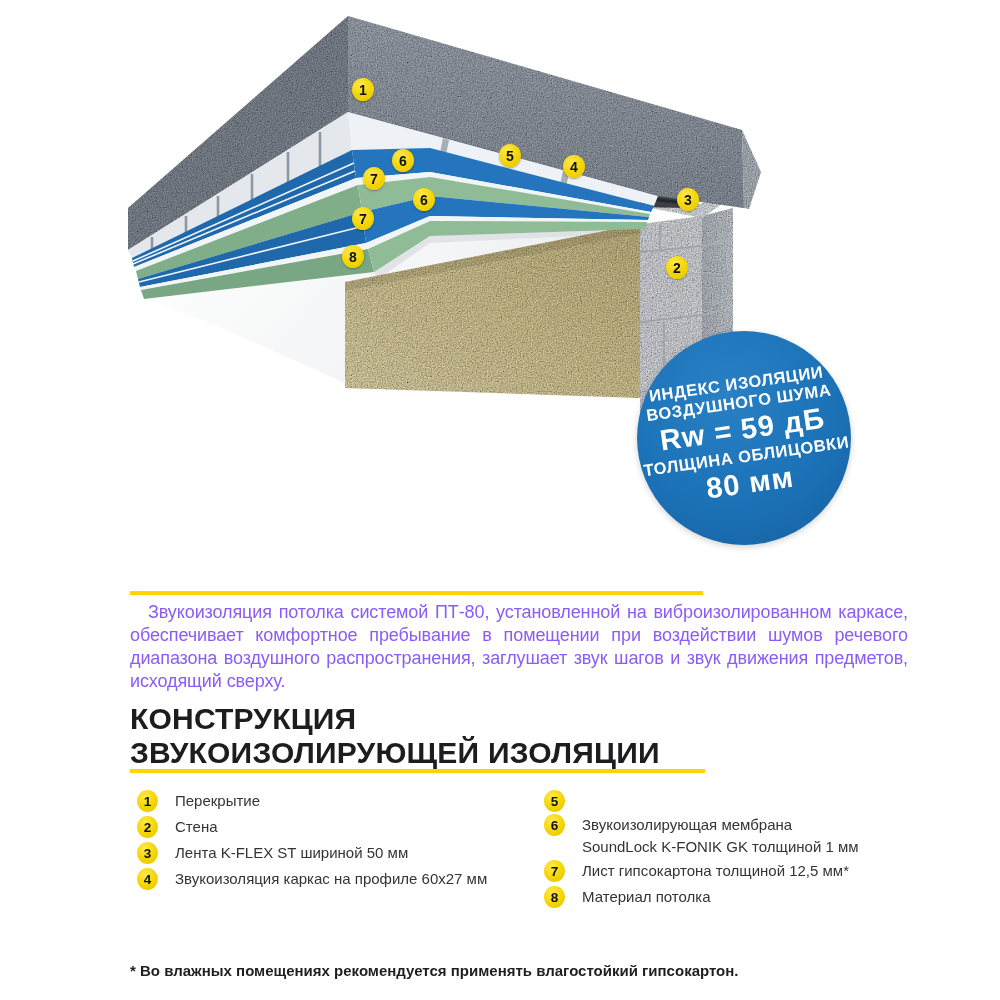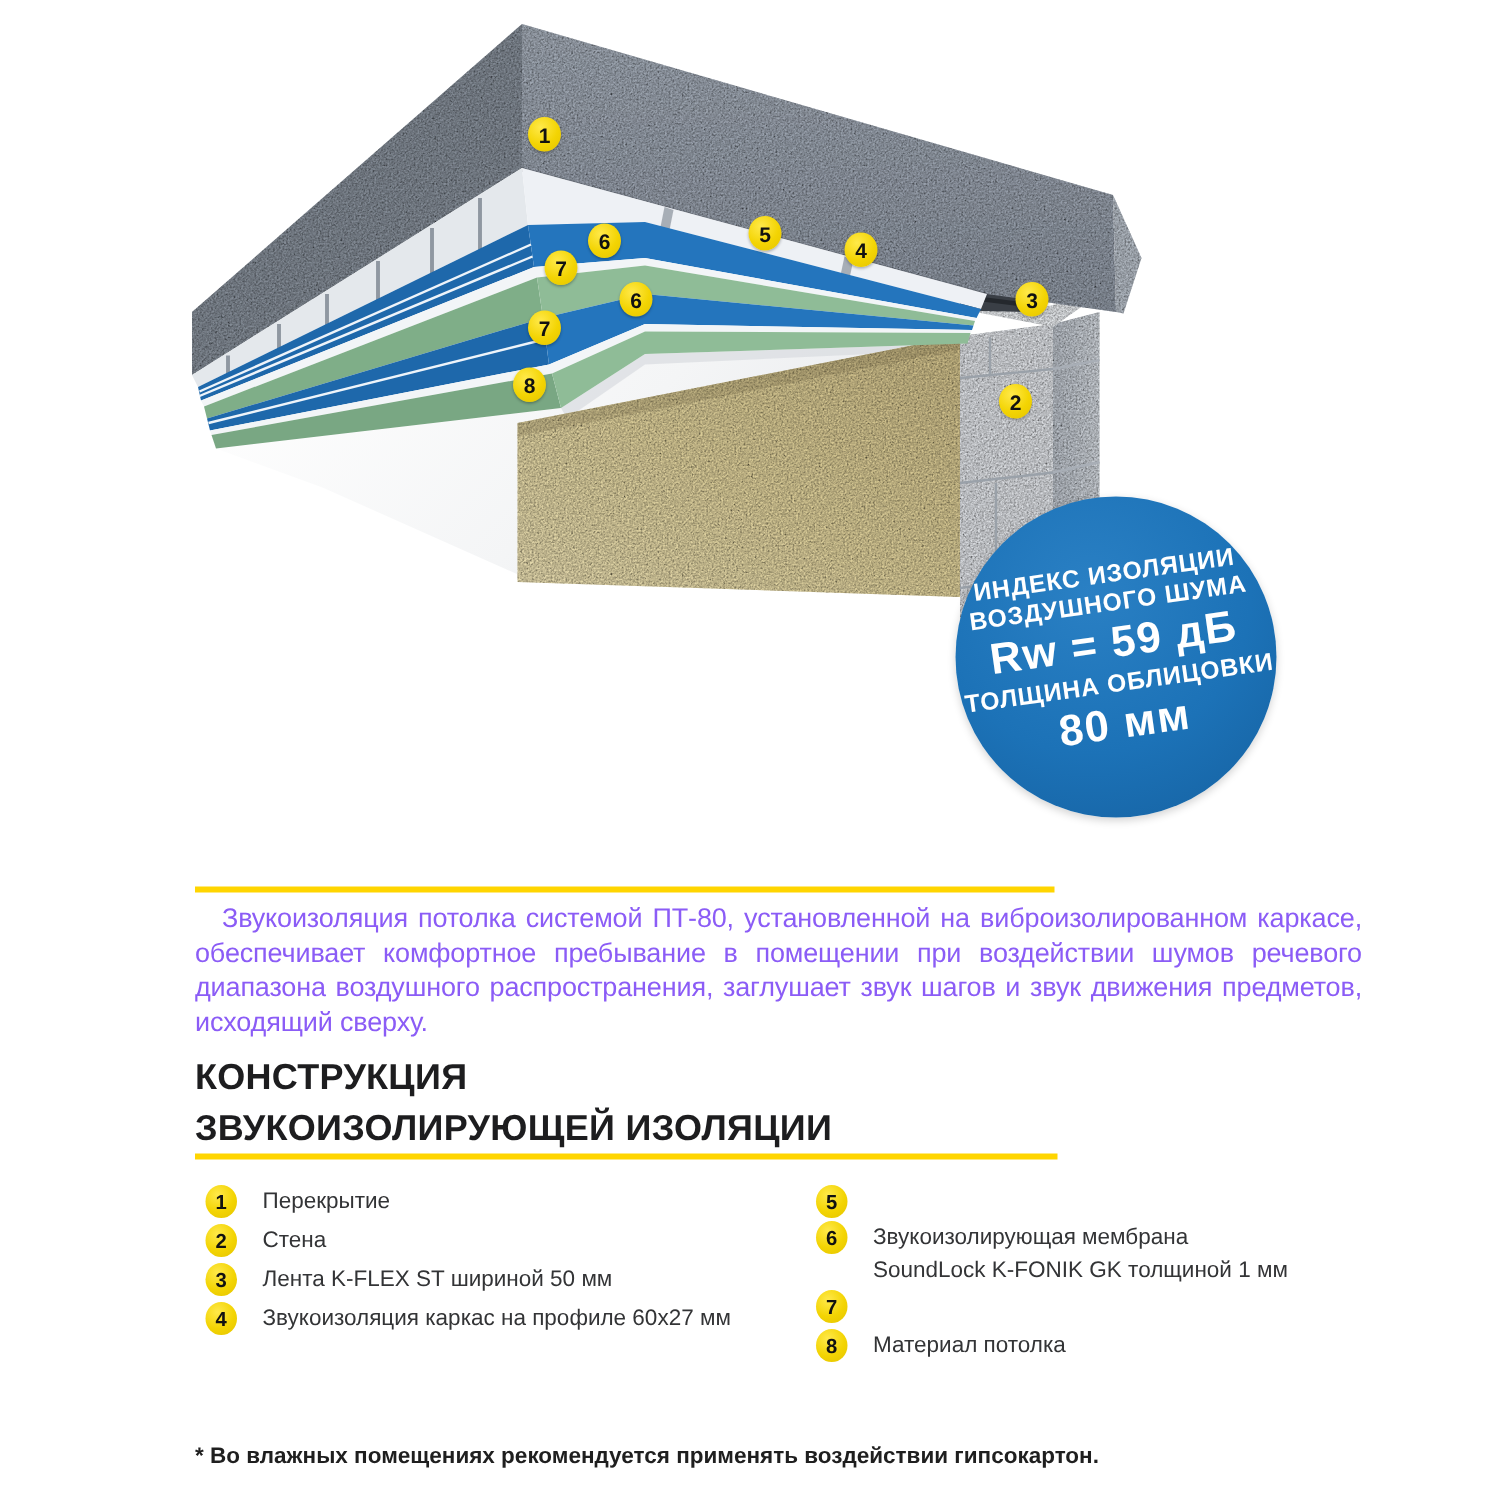--- a/index.html
+++ b/index.html
@@ -23,21 +23,21 @@
   .badge-inner{transform:rotate(-8deg);text-align:center;color:#ffffff;line-height:1.15;}
   .badge-small{font-size:16.5px;font-weight:700;letter-spacing:.6px;white-space:nowrap;}
   .badge-big{font-size:29px;font-weight:700;letter-spacing:1px;white-space:nowrap;margin:1px 0;}
 
   
   .title{position:absolute;left:130px;top:498px;font-size:37px;line-height:46px;font-weight:800;
          color:#1d1d1f;letter-spacing:.3px;}
   .rule{position:absolute;height:4px;background:#ffd500;}
   .intro{position:absolute;left:130px;top:601px;width:778px;font-size:18px;line-height:23px;
          color:#8b5cf6;text-align:justify;text-indent:18px;letter-spacing:-.1px;}
-  .section-title{position:absolute;left:130px;top:702px;font-size:24px;line-height:34px;
+  .section-title{position:absolute;left:130px;top:702px;font-size:30px;line-height:34px;
          font-weight:800;color:#1d1d1f;letter-spacing:.2px;}
   .footnote{position:absolute;left:130px;top:962px;font-size:15px;font-weight:700;color:#1f1f1f;}
 
   
   .legend-col{position:absolute;top:788px;display:flex;flex-direction:column;}
   .legend-col.left{left:137px;width:380px;}
   .legend-col.right{left:544px;width:400px;}
   .legend-row{display:flex;align-items:center;height:26px;}
   .legend-row.tall{height:44px;align-items:flex-start;}
   .legend-dot{flex:0 0 auto;width:21px;height:22px;border-radius:50%;
@@ -239,22 +239,23 @@
     <div class="legend-row">
       <div class="legend-dot">5</div>
     </div>
     <div class="legend-row tall">
       <div class="legend-dot">6</div>
       <div class="legend-label">Звукоизолирующая мембрана
 SoundLock K-FONIK GK толщиной 1 мм</div>
     </div>
     <div class="legend-row">
       <div class="legend-dot">7</div>
+      <div class="legend-label">Лист гипсокартона толщиной 12,5 мм*</div>
     </div>
     <div class="legend-row">
       <div class="legend-dot">8</div>
       <div class="legend-label">Материал потолка</div>
     </div>
   </div>
 
-  <div class="footnote">* Во влажных помещениях рекомендуется применять воздействии гипсокартон.</div>
+  <div class="footnote">* Во влажных помещениях рекомендуется применять влагостойкий гипсокартон.</div>
 
 </div>
 
 </body></html>

